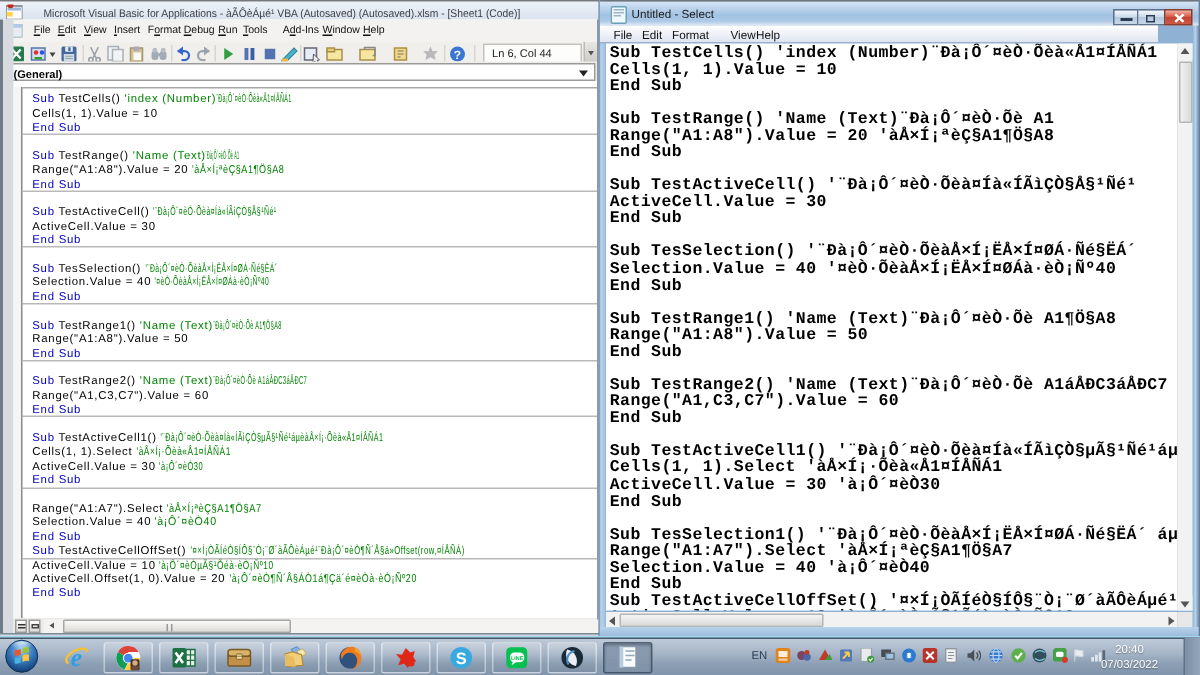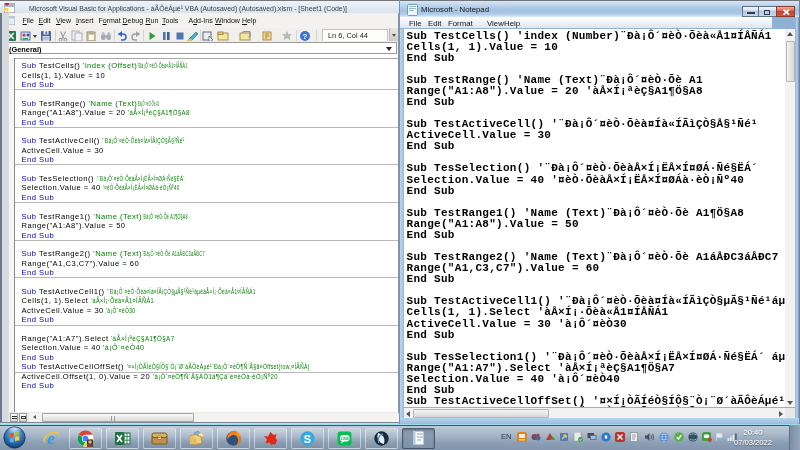--- a/index.html
+++ b/index.html
@@ -200,21 +200,21 @@
       </div>
  </div>
  <div class="combo-row">
       <div class="combo">
         <div class="ctext">(General)</div>
         <div class="arr"></div>
       </div>
     </div>
  <div class="code">
       <div class="lns">
-<div class="ln"><span class="k">Sub </span>TestCells() <span class="t0">'index (Offset)</span><span class="t" style="transform:scaleX(0.480)">¨Ðà¡Ô´¤èÒ·Õèà«Å1¤ÍÅÑÁ1</span></div>
+<div class="ln"><span class="k">Sub </span>TestCells() <span class="t0">'index (Number)</span><span class="t" style="transform:scaleX(0.480)">¨Ðà¡Ô´¤èÒ·Õèà«Å1¤ÍÅÑÁ1</span></div>
 <div class="ln">Cells(1, 1).Value = 10</div>
 <div class="ln"><span class="k">End Sub</span></div>
 <div class="ln"></div>
 <div class="ln"><span class="k">Sub </span>TestRange() <span class="t0">'Name (Text)</span><span class="t" style="transform:scaleX(0.328)">¨Ðà¡Ô´¤èÒ·Õè A1</span></div>
 <div class="ln">Range("A1:A8").Value = 20 <span class="t" style="transform:scaleX(0.792)">'àÅ×Í¡ªèÇ§A1¶Ö§A8</span></div>
 <div class="ln"><span class="k">End Sub</span></div>
 <div class="ln"></div>
 <div class="ln"><span class="k">Sub </span>TestActiveCell() <span class="t" style="transform:scaleX(0.612)">'¨Ðà¡Ô´¤èÒ·Õèà¤Íà«ÍÃìÇÒ§Å§¹Ñé¹</span></div>
 <div class="ln">ActiveCell.Value = 30</div>
 <div class="ln"><span class="k">End Sub</span></div>
@@ -233,20 +233,21 @@
 <div class="ln"></div>
 <div class="ln"><span class="k">Sub </span>TestActiveCell1() <span class="t" style="transform:scaleX(0.625)">'¨Ðà¡Ô´¤èÒ·Õèà¤Íà«ÍÃìÇÒ§µÃ§¹Ñé¹áµèàÅ×Í¡·Õèà«Å1¤ÍÅÑÁ1</span></div>
 <div class="ln">Cells(1, 1).Select <span class="t" style="transform:scaleX(0.733)">'àÅ×Í¡·Õèà«Å1¤ÍÅÑÁ1</span></div>
 <div class="ln">ActiveCell.Value = 30 <span class="t" style="transform:scaleX(0.663)">'à¡Ô´¤èÒ30</span></div>
 <div class="ln"><span class="k">End Sub</span></div>
 <div class="ln"></div>
 <div class="ln">Range("A1:A7").Select <span class="t" style="transform:scaleX(0.816)">'àÅ×Í¡ªèÇ§A1¶Ö§A7</span></div>
 <div class="ln">Selection.Value = 40 <span class="t" style="transform:scaleX(0.934)">'à¡Ô´¤èÒ40</span></div>
 <div class="ln"><span class="k">End Sub</span></div>
 <div class="ln"><span class="k">Sub </span>TestActiveCellOffSet() <span class="t" style="transform:scaleX(0.675)">'¤×Í¡ÒÃÍéÒ§ÍÔ§¨Ò¡¨Ø´àÃÔèÁµé¹¨Ðà¡Ô´¤èÒ¶Ñ´Å§ä»Offset(row,¤ÍÅÑÁ)</span></div>
+<div class="ln">ActiveCell.Value = 10 <span class="t" style="transform:scaleX(0.728)">'à¡Ô´¤èÒµÃ§¹Õéà·èÒ¡Ñº10</span></div>
 <div class="ln">ActiveCell.Offset(1, 0).Value = 20 <span class="t" style="transform:scaleX(0.782)">'à¡Ô´¤èÒ¶Ñ´Å§ÁÒ1á¶Çä´é¤èÒà·èÒ¡Ñº20</span></div>
 <div class="ln"><span class="k">End Sub</span></div>
  </div>
     </div>
 <div class="sep" style="top:89.0px"></div>
 <div class="sep" style="top:126.7px"></div>
 <div class="sep" style="top:164.4px"></div>
 <div class="sep" style="top:202.1px"></div>
 <div class="sep" style="top:239.8px"></div>
 <div class="sep" style="top:277.4px"></div>
@@ -278,21 +279,21 @@
 <div id="np">
  <div class="frame"></div>
     <div class="frameR"></div>
  <div class="title">
   <svg class="ticon" width="11" height="12">
         <rect x="0.5" y="0.5" width="10" height="11" rx="1" fill="#eef7fb" stroke="#6aa1b8"></rect>
         <rect x="2" y="2" width="7" height="1" fill="#9db6c4"></rect>
         <rect x="2" y="4" width="7" height="1" fill="#9db6c4"></rect>
         <rect x="2" y="6" width="5" height="1" fill="#9db6c4"></rect>
       </svg>
-  <div class="ttext">Microsoft - Notepad</div>
+  <div class="ttext">Untitled - Select</div>
   <div class="wbtns">
     <div class="wb">
           <div class="mingl"></div>
         </div>
         <div class="wb mid">
           <div class="maxgl"></div>
         </div>
         <div class="wb close">
           <svg width="19" height="10.5" style="position:absolute;left:0;top:0">
             <path d="M6.5 2.6l5.5 5M12 2.6l-5.5 5" stroke="#fff" stroke-width="1.7"></path>

